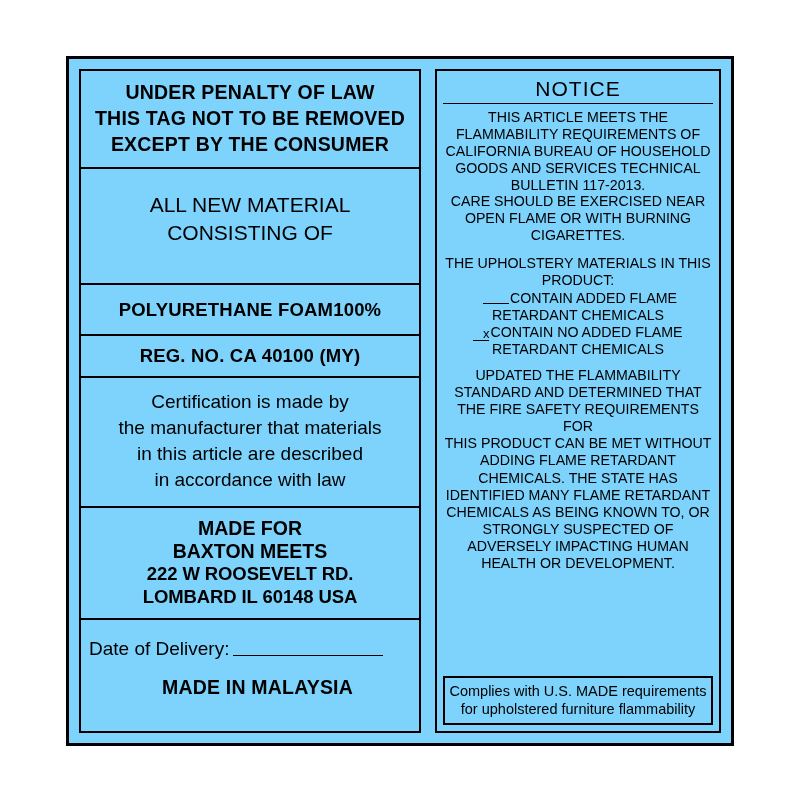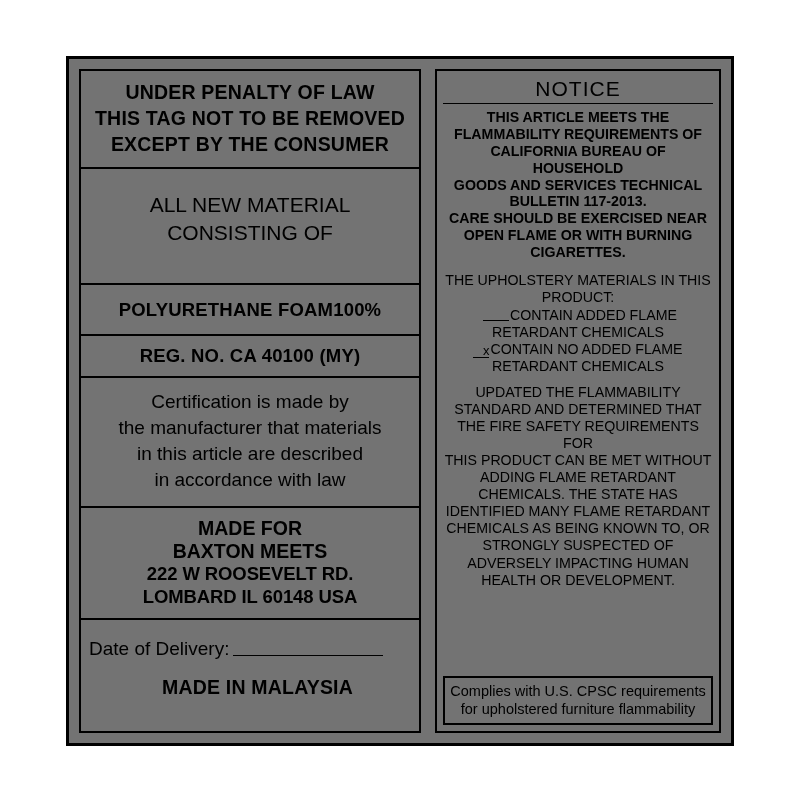--- a/index.html
+++ b/index.html
@@ -10,21 +10,21 @@
     background: #ffffff;
     font-family: "Liberation Sans", sans-serif;
   }
   #tag {
     position: absolute;
     left: 66px;
     top: 56px;
     width: 668px;
     height: 690px;
     border: 3px solid #000;
-    background: #737373;
+    background: #7dd3fc;
     box-sizing: border-box;
     display: flex;
     flex-direction: row;
     padding: 10px;
   }
   .panel-left {
     width: 342px;
     box-sizing: border-box;
     border: 2px solid #000;
     display: flex;
@@ -117,21 +117,21 @@
   
   .r-notice {
     text-align: center;
     font-size: 21px;
     letter-spacing: 1px;
     padding: 2px 0 2px 0;
     border-bottom: 1.5px solid #000;
   }
   .r-article {
     text-align: center;
-    font-weight: bold;
+    font-weight: normal;
     font-size: 14.2px;
     line-height: 1.19;
     padding: 5px 2px 4px 2px;
     transform: scaleX(1.0);
   }
   .r-upholstery {
     text-align: center;
     font-size: 14.2px;
     line-height: 1.2;
     padding: 7px 2px 0 2px;
@@ -265,19 +265,19 @@
       <div>ADDING FLAME RETARDANT</div>
       <div>CHEMICALS. THE STATE HAS</div>
       <div>IDENTIFIED MANY FLAME RETARDANT</div>
       <div>CHEMICALS AS BEING KNOWN TO, OR</div>
       <div>STRONGLY SUSPECTED OF</div>
       <div>ADVERSELY IMPACTING HUMAN</div>
       <div>HEALTH OR DEVELOPMENT.</div>
     </div>
 
     <div class="r-complies">
-      <div>Complies with U.S. CPSC requirements</div>
+      <div>Complies with U.S. MADE requirements</div>
       <div>for upholstered furniture flammability</div>
     </div>
 
   </div>
 
 </div>
 
 </body></html>

